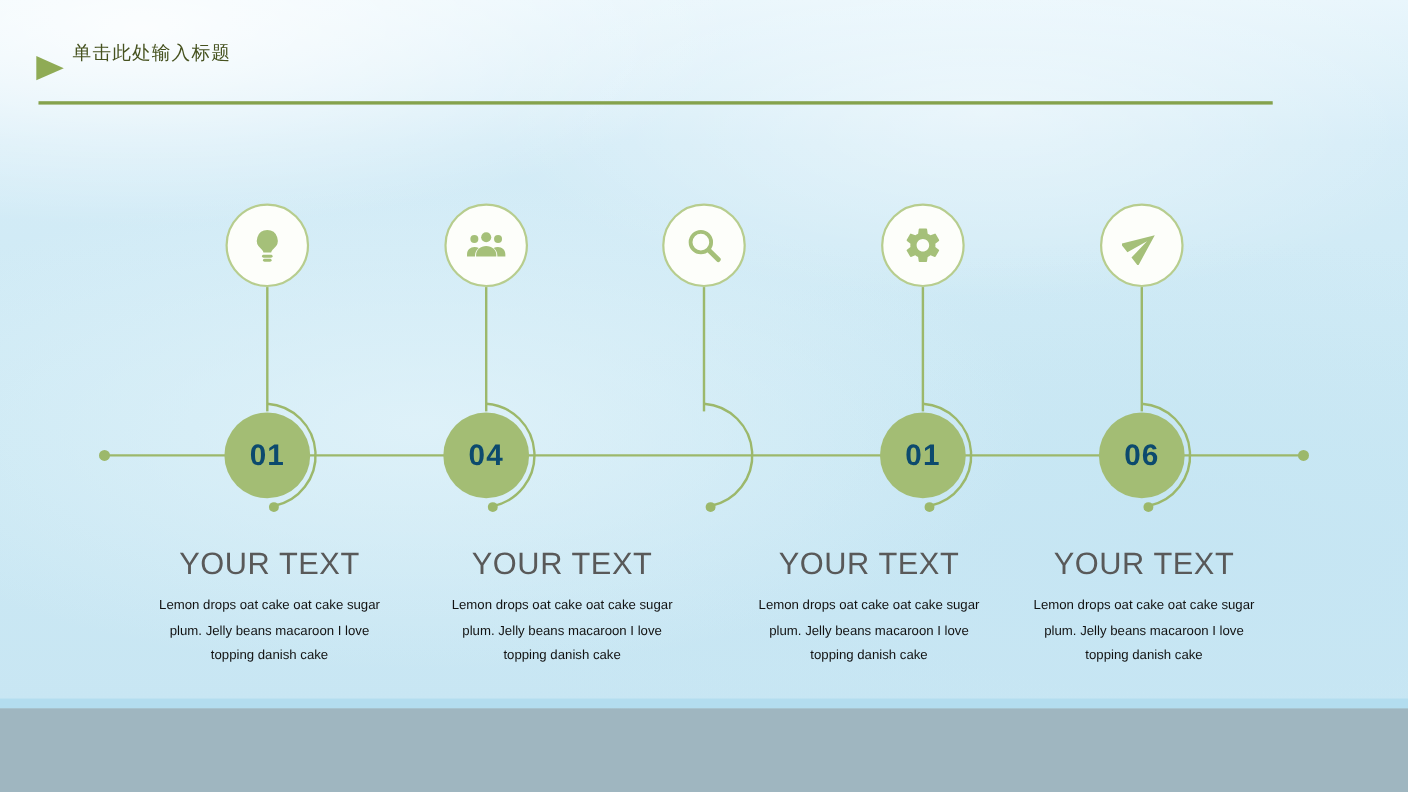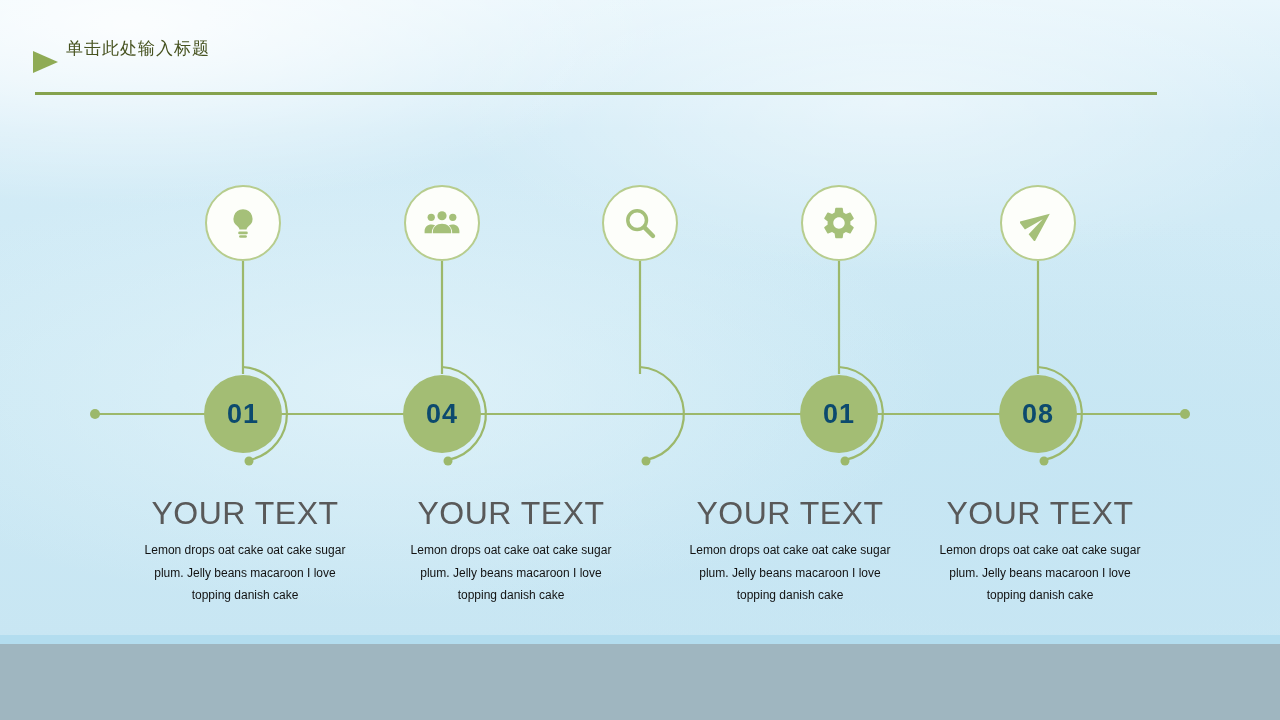--- a/index.html
+++ b/index.html
@@ -30,21 +30,21 @@
   .timeline-svg{position:absolute;left:0;top:0;width:1280px;height:720px;z-index:1;pointer-events:none;}
   .icon-circle{position:absolute;top:185px;width:76px;height:76px;box-sizing:border-box;
     border:2px solid #b7cd8e;border-radius:50%;background:#fdfefa;z-index:2;
     display:flex;align-items:center;justify-content:center;}
   .num-circle{position:absolute;top:375px;width:78px;height:78px;border-radius:50%;
     background:#a3bd74;z-index:2;display:flex;align-items:center;justify-content:center;
     color:#0c4a6e;font-size:27px;font-weight:bold;letter-spacing:1px;text-align:right;}
 
   
   .text-block{position:absolute;top:497px;width:210px;text-align:center;z-index:2;}
-  .text-block h2{margin:0 0 10px 0;font-size:32px;font-weight:400;color:#595959;
+  .text-block h2{margin:0 0 10px 0;font-size:28px;font-weight:400;color:#595959;
     letter-spacing:0.5px;line-height:32px;}
   .text-block p{margin:0;font-size:12px;line-height:22.5px;color:#121212;}
 </style>
 </head>
 <body>
 
 <div class="slide">
 
   <div class="header-triangle"></div>
   <div class="header-title">单击此处输入标题</div>
@@ -117,21 +117,21 @@
   </div>
 
   <div class="icon-circle" style="left:1000px">
     <svg viewBox="0 0 24 24" width="36" height="36" fill="#a5c079">
       <g transform="rotate(-38 12 12)">
         <path d="M2.5 20.5 L22 12 L2.5 3.5 L2.5 10 L16 12 L2.5 14 Z"></path>
       </g>
     </svg>
   </div>
   <div class="num-circle" style="left:999px">
-    <span>08</span>
+    <span>06</span>
   </div>
 
   <div class="text-block" style="left:140px">
     <h2>YOUR TEXT</h2>
     <p>Lemon drops oat cake oat cake sugar plum. Jelly beans macaroon I love topping danish cake</p>
   </div>
   <div class="text-block" style="left:406px">
     <h2>YOUR TEXT</h2>
     <p>Lemon drops oat cake oat cake sugar plum. Jelly beans macaroon I love topping danish cake</p>
   </div>

